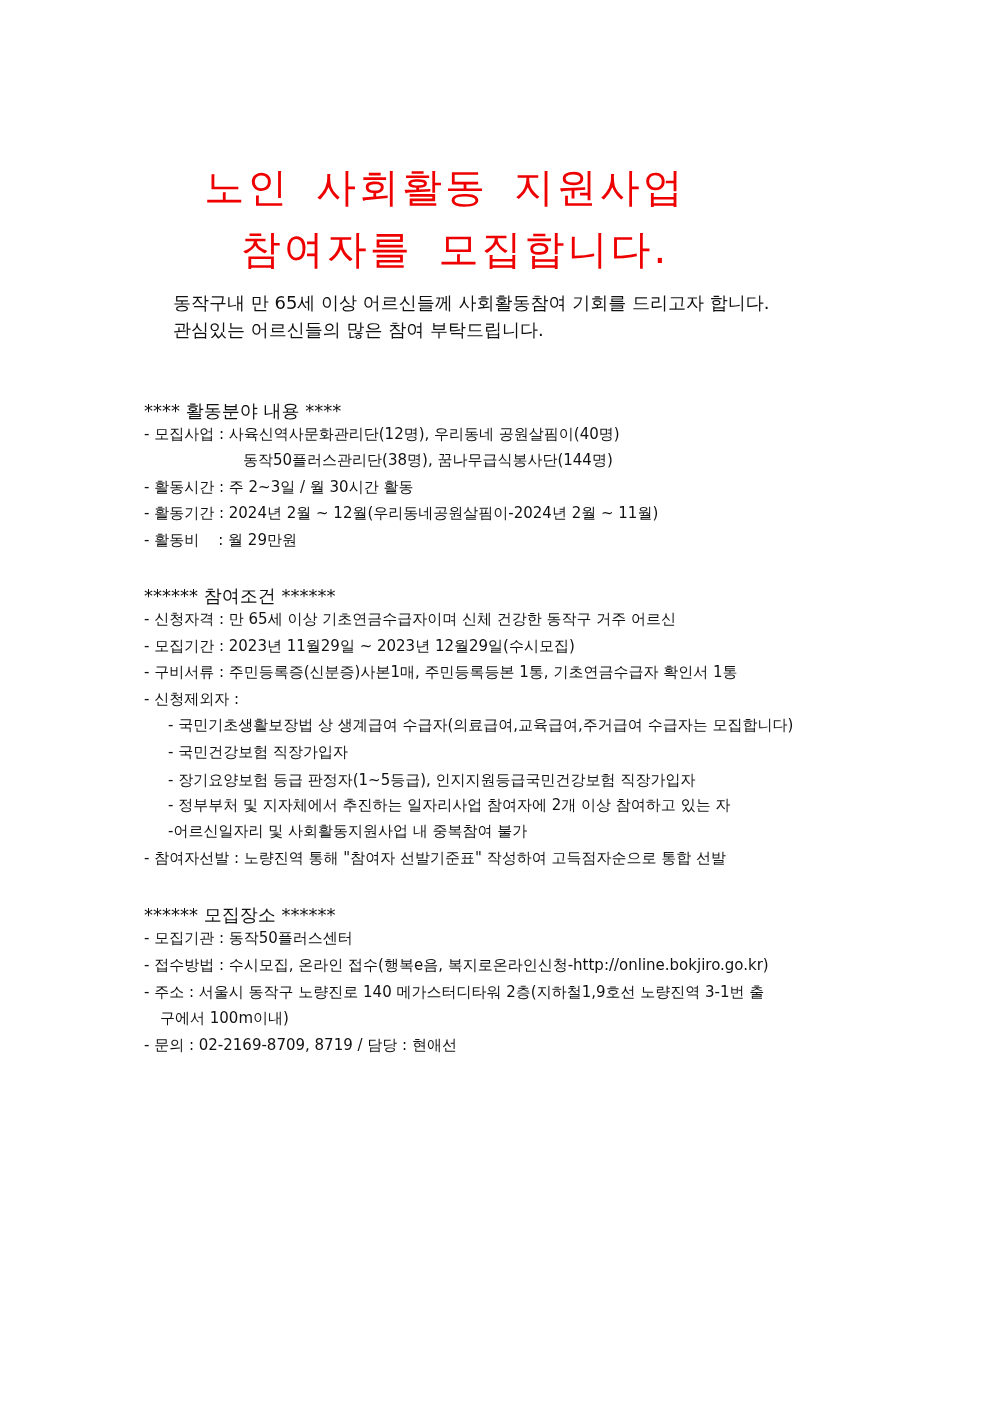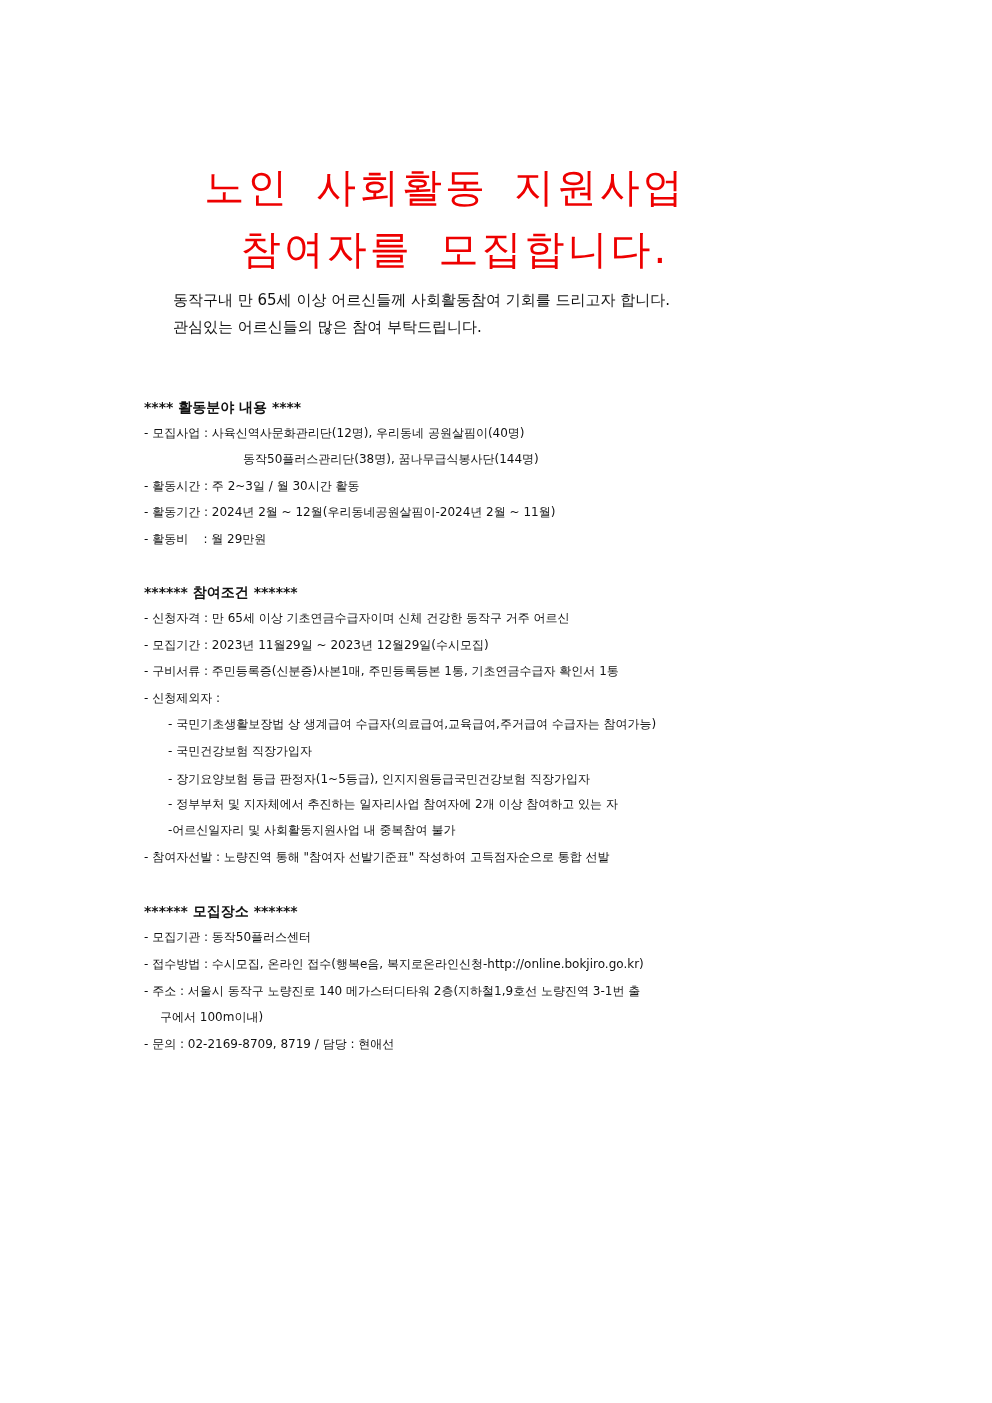--- a/index.html
+++ b/index.html
@@ -2,25 +2,25 @@
 <html><head>
 <meta charset="utf-8">
 <style>
   html, body { margin: 0; padding: 0; background: #ffffff; }
   body { width: 992px; height: 1403px; position: relative; overflow: hidden;
          font-family: "DejaVu Sans", sans-serif; color: #111; }
   .title { position: absolute; left: 0; width: 890px; text-align: center;
            color: #ee0000; font-size: 40px; letter-spacing: 3px; word-spacing: 10px; }
   .t1 { top: 160px; }
   .t2 { top: 222px; left: 10px; }
-  .intro { position: absolute; left: 173px; font-size: 15px; }
+  .intro { position: absolute; left: 173px; font-size: 18px; }
   .i1 { top: 291px; }
   .i2 { top: 318px; text-align: center; }
-  .line { position: absolute; left: 144px; font-size: 12px; white-space: nowrap; }
-  .hdr { font-size: 14px; font-weight: bold; }
+  .line { position: absolute; left: 144px; font-size: 15px; white-space: nowrap; }
+  .hdr { font-size: 18px; }
 </style>
 </head>
 <body>
 
 <div class="title t1">노인 사회활동 지원사업</div>
 <div class="title t2">참여자를 모집합니다.</div>
 
 <div class="intro i1">동작구내 만 65세 이상 어르신들께 사회활동참여 기회를 드리고자 합니다.</div>
 <div class="intro i2">관심있는 어르신들의 많은 참여 부탁드립니다.</div>
 
@@ -29,21 +29,21 @@
 <div class="line" style="left:243px; top:451px">동작50플러스관리단(38명), 꿈나무급식봉사단(144명)</div>
 <div class="line" style="top:478px">- 활동시간 : 주 2~3일 / 월 30시간 활동</div>
 <div class="line" style="top:504px">- 활동기간 : 2024년 2월 ~ 12월(우리동네공원살핌이-2024년 2월 ~ 11월)</div>
 <div class="line" style="top:531px; white-space:pre">- 활동비    : 월 29만원</div>
 
 <div class="line hdr" style="top:584px">****** 참여조건 ******</div>
 <div class="line" style="top:610px">- 신청자격 : 만 65세 이상 기초연금수급자이며 신체 건강한 동작구 거주 어르신</div>
 <div class="line" style="top:637px">- 모집기간 : 2023년 11월29일 ~ 2023년 12월29일(수시모집)</div>
 <div class="line" style="top:663px">- 구비서류 : 주민등록증(신분증)사본1매, 주민등록등본 1통, 기초연금수급자 확인서 1통</div>
 <div class="line" style="top:690px">- 신청제외자 :</div>
-<div class="line" style="left:168px; top:716px">- 국민기초생활보장법 상 생계급여 수급자(의료급여,교육급여,주거급여 수급자는 참여가능)</div>
+<div class="line" style="left:168px; top:716px">- 국민기초생활보장법 상 생계급여 수급자(의료급여,교육급여,주거급여 수급자는 모집합니다)</div>
 <div class="line" style="left:168px; top:743px">- 국민건강보험 직장가입자</div>
 <div class="line" style="left:168px; top:771px">- 장기요양보험 등급 판정자(1~5등급), 인지지원등급국민건강보험 직장가입자</div>
 <div class="line" style="left:168px; top:796px">- 정부부처 및 지자체에서 추진하는 일자리사업 참여자에 2개 이상 참여하고 있는 자</div>
 <div class="line" style="left:168px; top:822px">-어르신일자리 및 사회활동지원사업 내 중복참여 불가</div>
 <div class="line" style="top:849px">- 참여자선발 : 노량진역 통해 "참여자 선발기준표" 작성하여 고득점자순으로 통합 선발</div>
 
 <div class="line hdr" style="top:903px">****** 모집장소 ******</div>
 <div class="line" style="top:929px">- 모집기관 : 동작50플러스센터</div>
 <div class="line" style="top:956px">- 접수방법 : 수시모집, 온라인 접수(행복e음, 복지로온라인신청-http://online.bokjiro.go.kr)</div>
 <div class="line" style="top:983px">- 주소 : 서울시 동작구 노량진로 140 메가스터디타워 2층(지하철1,9호선 노량진역 3-1번 출</div>

